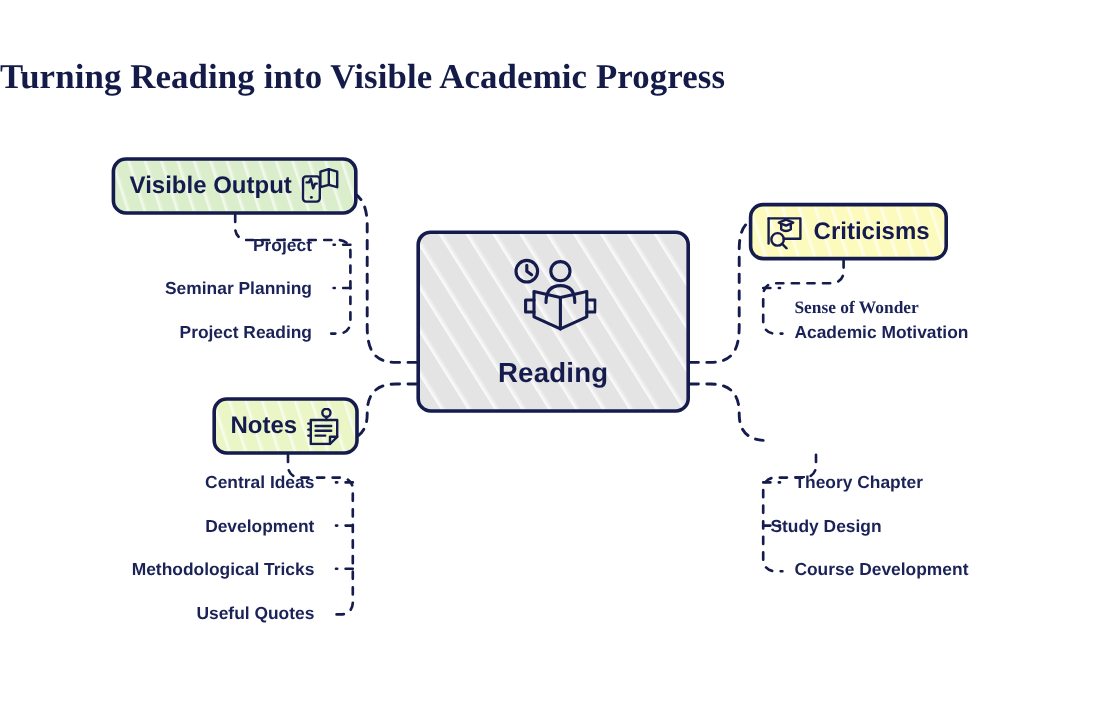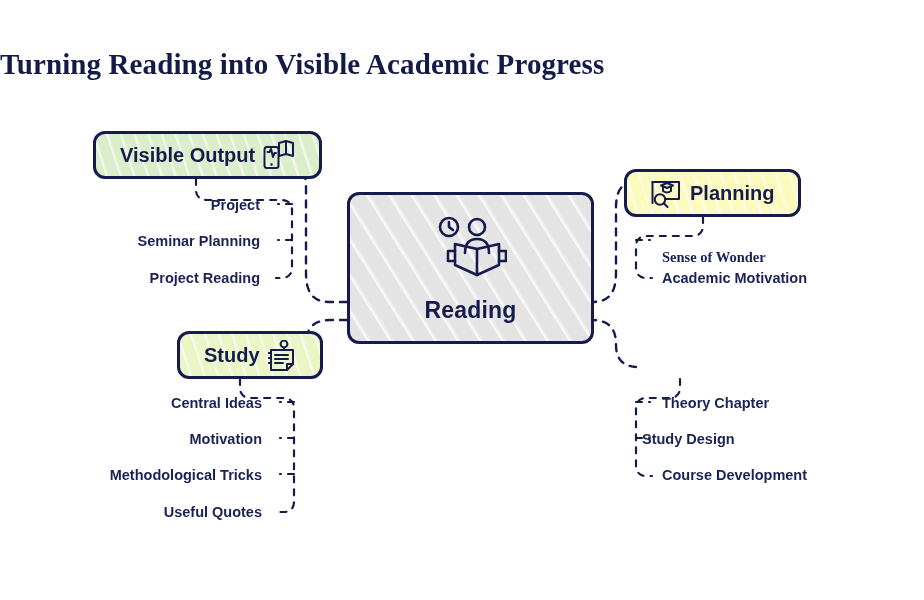--- a/index.html
+++ b/index.html
@@ -52,21 +52,21 @@
     stroke-width: 2.2;
     stroke-linecap: round;
     stroke-dasharray: 6 7;
   }
 
   
   #center-node {
     position: absolute;
     left: 347px;
     top: 192px;
-    width: 247px;
+    width: 228px;
     height: 152px;
     box-sizing: border-box;
     border: 3px solid #151c4d;
     border-radius: 12px;
     background-color: #e4e4e4;
     background-image:
       repeating-linear-gradient(58deg,
         rgba(255,255,255,0) 0px,
         rgba(255,255,255,0) 14px,
         rgba(255,255,255,0.85) 15px,
@@ -87,21 +87,21 @@
 
   
   .branch {
     position: absolute;
     box-sizing: border-box;
     border: 3px solid #151c4d;
     border-radius: 12px;
     display: flex;
     align-items: center;
     height: 48px;
-    padding: 0 24px;
+    padding: 0 12px;
     background-image:
       repeating-linear-gradient(72deg,
         rgba(255,255,255,0) 0px,
         rgba(255,255,255,0) 9px,
         rgba(255,255,255,0.75) 10px,
         rgba(255,255,255,0) 13px);
   }
   .branch .blabel {
     font-size: 20px;
     font-weight: bold;
@@ -194,52 +194,52 @@
     </span>
   </div>
 
   <div class="leaf-list">
     <div class="leaf right-align" style="left:62px; top:198px; width:198px;">Project</div>
     <div class="leaf right-align" style="left:62px; top:234px; width:198px;">Seminar Planning</div>
     <div class="leaf right-align" style="left:62px; top:271px; width:198px;">Project Reading</div>
   </div>
 
   <div class="branch icon-right" id="node-notes" style="background-color:#eaf6c6;">
-    <span class="blabel">Study</span>
+    <span class="blabel">Notes</span>
     <span class="bicon">
       <svg width="28" height="31" viewBox="0 0 28 31" fill="none" stroke="#151c4d" stroke-width="2" stroke-linecap="round" stroke-linejoin="round">
         <circle cx="16" cy="4" r="3.4"></circle>
         <path d="M16 7.4 L16 10"></path>
         <path d="M3 10 L25 10 L25 24 L19 30 L3 30 Z"></path>
         <path d="M25 24 L19 24 L19 30"></path>
         <path d="M7 15 L20 15 M7 19 L20 19 M7 23 L15 23"></path>
         <path d="M3 13 L0.8 13 M3 18 L0.8 18 M3 23 L0.8 23"></path>
       </svg>
     </span>
   </div>
 
   <div class="leaf-list">
     <div class="leaf right-align" style="left:40px; top:396px; width:222px;">Central Ideas</div>
-    <div class="leaf right-align" style="left:40px; top:432px; width:222px;">Motivation</div>
+    <div class="leaf right-align" style="left:40px; top:432px; width:222px;">Development</div>
     <div class="leaf right-align" style="left:40px; top:468px; width:222px;">Methodological Tricks</div>
     <div class="leaf right-align" style="left:40px; top:505px; width:222px;">Useful Quotes</div>
   </div>
 
   <div class="branch icon-left" id="node-curiosity" style="background-color:#fdfabe;">
     <span class="bicon">
       <svg width="30" height="29" viewBox="0 0 30 29" fill="none" stroke="#151c4d" stroke-width="2" stroke-linecap="round" stroke-linejoin="round">
         <path d="M1.5 3 L28 3 L28 20 L14 20"></path>
         <path d="M1.5 3 L1.5 24"></path>
         <path d="M10 6.5 L16 4 L22 6.5 L16 9 Z"></path>
         <path d="M12 8 L12 12 C12 12 14 13.5 16 13.5 C18 13.5 20 12 20 12 L20 8"></path>
         <circle cx="9" cy="20.5" r="5.2"></circle>
         <path d="M12.8 24.3 L16.5 28"></path>
       </svg>
     </span>
-    <span class="blabel">Planning</span>
+    <span class="blabel">Criticisms</span>
   </div>
 
   <div class="leaf-list">
     <div class="leaf left-align" style="left:662px; top:250px;font-family:Liberation Serif, serif;">Sense of Wonder</div>
     <div class="leaf left-align" style="left:662px; top:271px;">Academic Motivation</div>
   </div>
 
 
   <div class="leaf-list">
     <div class="leaf left-align" style="left:662px; top:396px;">Theory Chapter</div>

